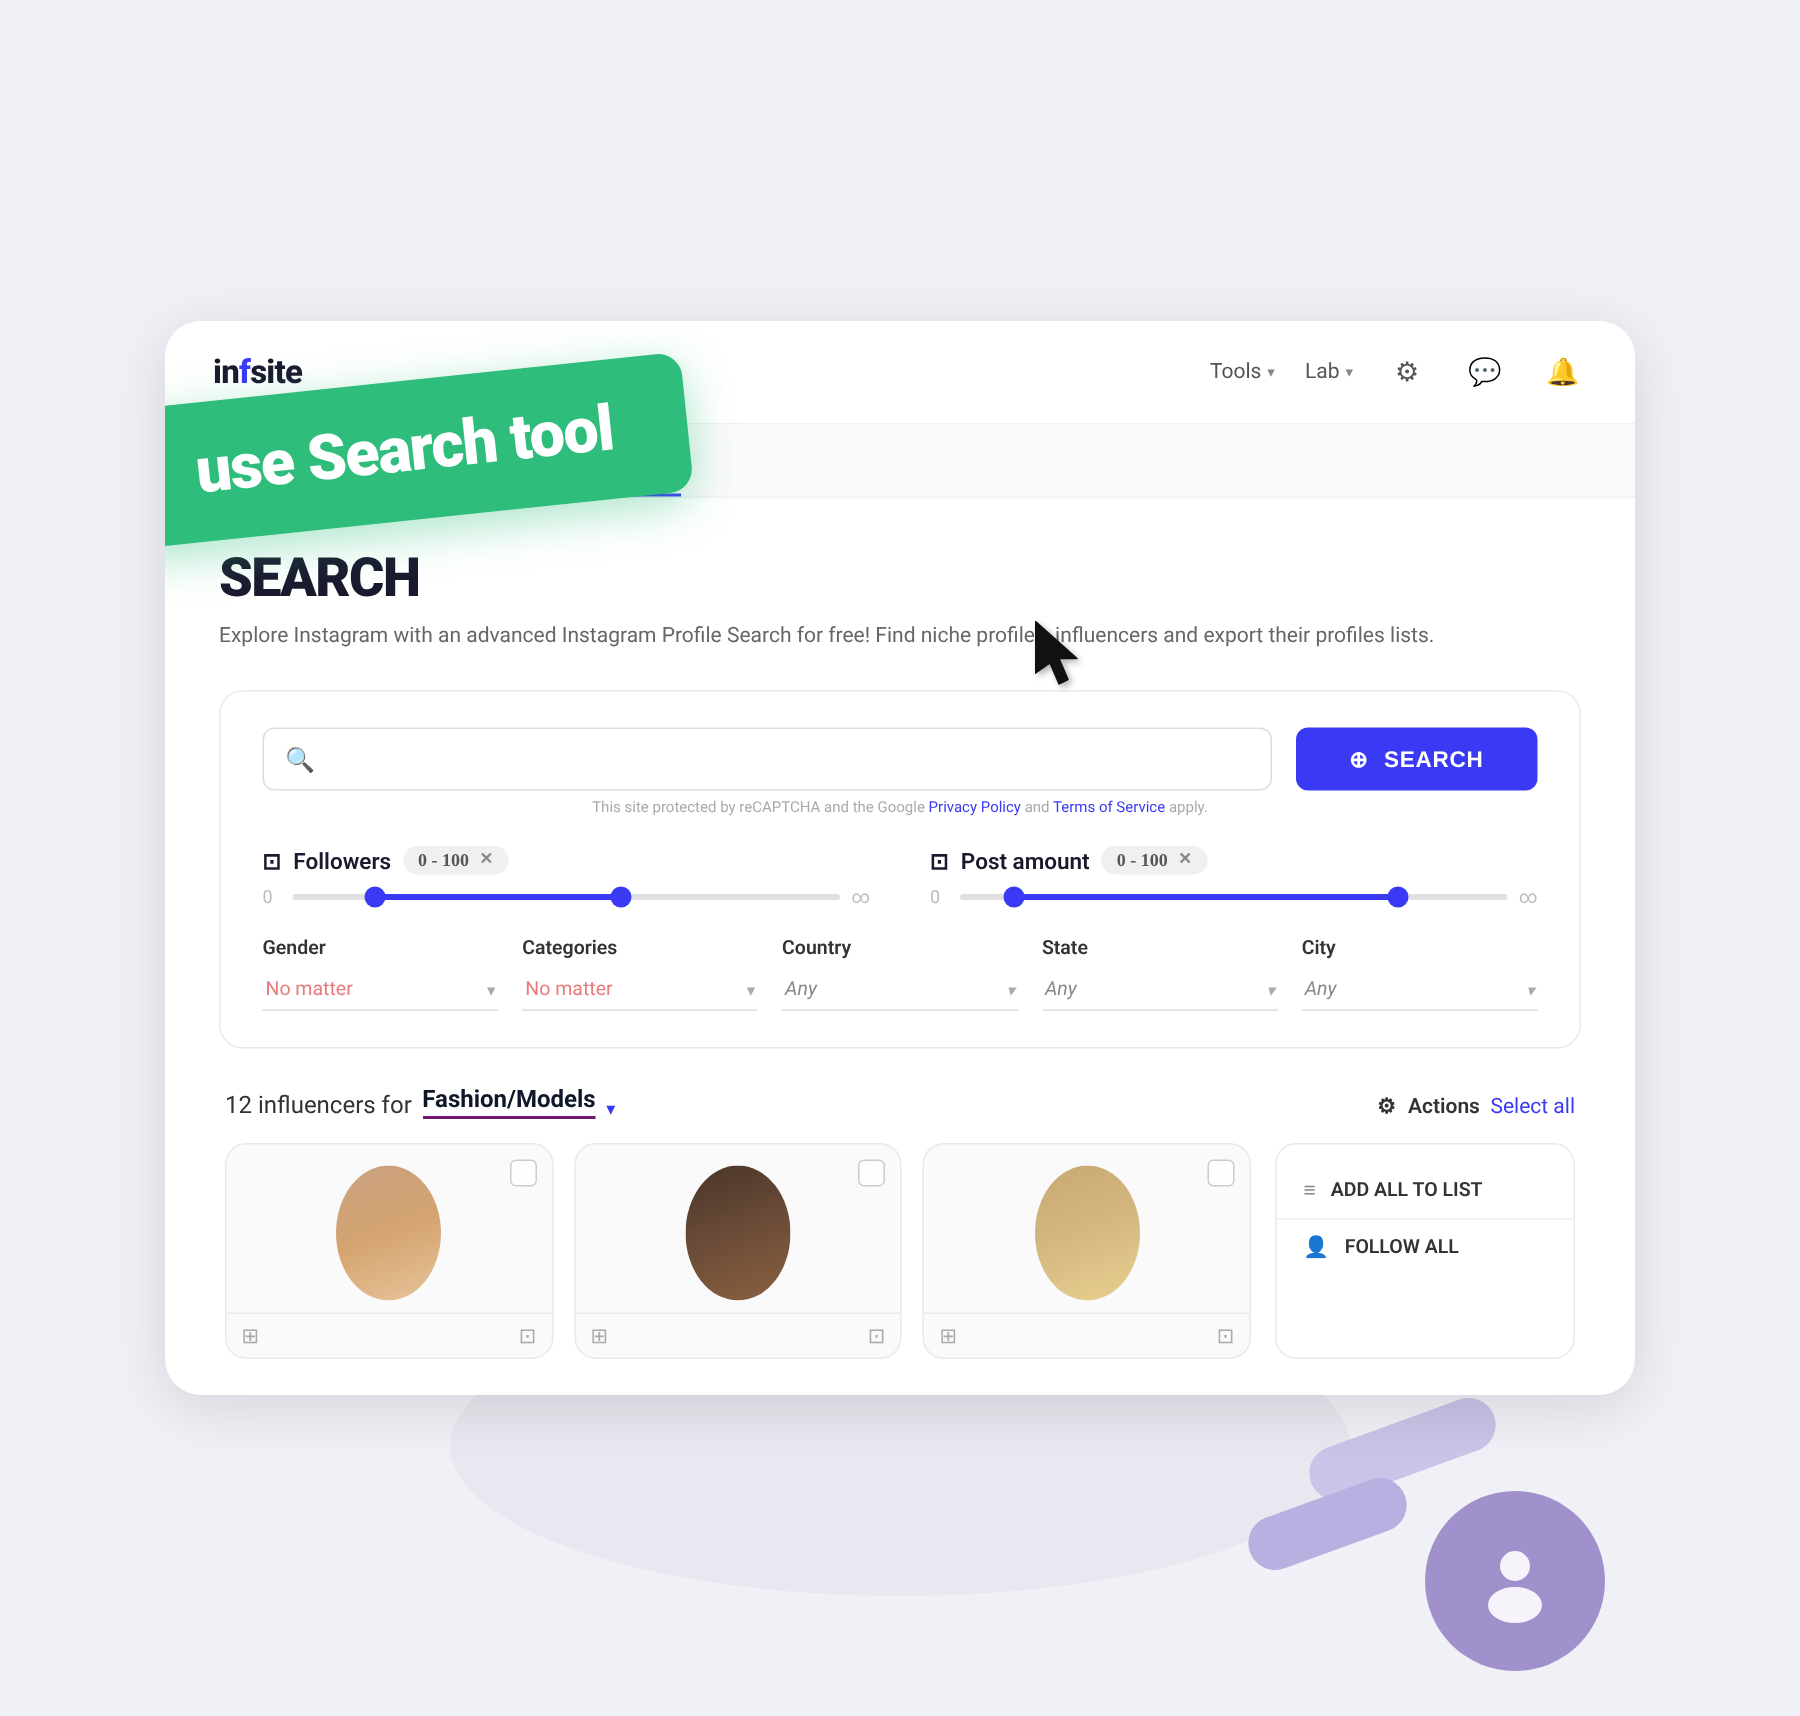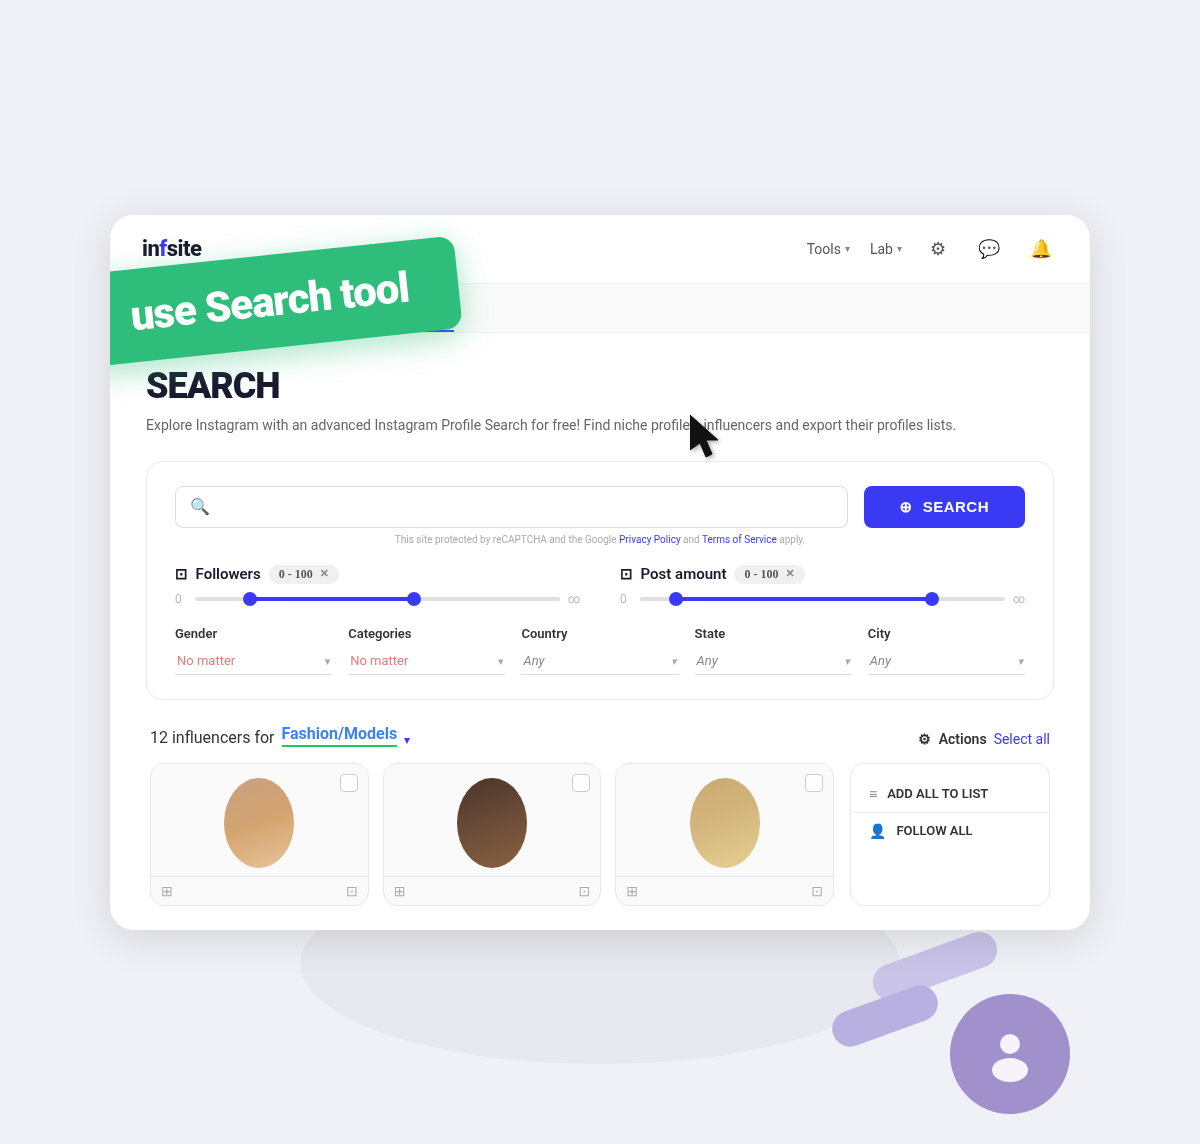--- a/index.html
+++ b/index.html
@@ -366,22 +366,22 @@
       margin-bottom: 16px;
       gap: 7px;
     }
     .results-count-text {
       font-size: 16px;
       color: #333;
     }
     .results-category {
       font-size: 16px;
       font-weight: 700;
-      color: #3b82f6;
-      border-bottom: 2px solid #22c55e;
+      color: #0f172a;
+      border-bottom: 2px solid #701a75;
       padding-bottom: 2px;
       cursor: pointer;
     }
     .results-chevron {
       font-size: 12px;
       color: #3a3af4;
     }
     .results-spacer { flex: 1; }
     .actions-btn {
       display: flex;

